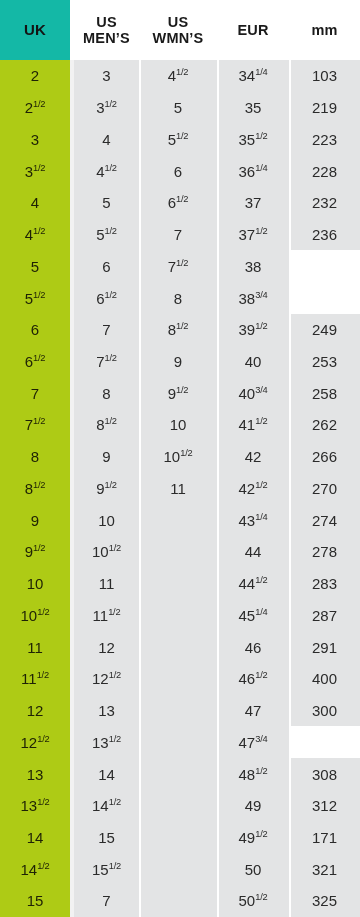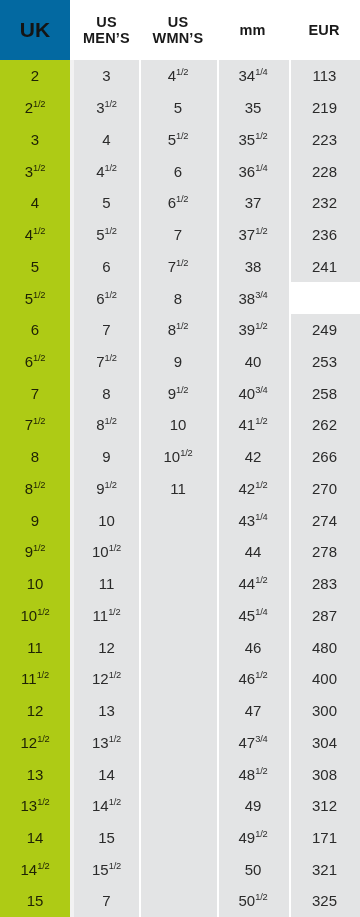--- a/index.html
+++ b/index.html
@@ -38,23 +38,23 @@
     font-size: 14.5px;
     line-height: 1.12;
     color: #1a1a1a;
     letter-spacing: 0.2px;
     background: #ffffff;
     white-space: pre-line;
     position: relative;
   }
 
   .th.green-head {
-    background: #0369a1;
+    background: #14b8a6;
     color: #141414;
-    font-size: 21px;
+    font-size: 15px;
   }
 
   
   .th.sep::before {
     content: "";
     position: absolute;
     left: 0; top: 0; bottom: 0;
     width: 1.5px;
     background: #ffffff;
   }
@@ -126,41 +126,41 @@
 
 <div class="size-table">
 
   <div class="thead">
     <div class="th green-head c-uk">UK</div>
     <div class="gutter head"></div>
     <div class="th c-usm">US
 MEN’S</div>
     <div class="th sep c-usw">US
 WMN’S</div>
+    <div class="th sep c-eur">EUR</div>
     <div class="th sep c-mm">mm</div>
-    <div class="th sep c-eur">EUR</div>
   </div>
 
   <div class="tbody">
       <div class="tr">
         <div class="td c-uk col-uk">
           <span class="val">2</span>
         </div>
         <div class="gutter"></div>
         <div class="td c-usm">
           <span class="val">3</span>
         </div>
         <div class="td c-usw sep">
           <span class="val">4<span class="frac">1/2</span></span>
         </div>
         <div class="td c-eur sep">
           <span class="val">34<span class="frac">1/4</span></span>
         </div>
         <div class="td c-mm sep">
-          <span class="val">113</span>
+          <span class="val">103</span>
         </div>
       </div>
       <div class="tr">
         <div class="td c-uk col-uk">
           <span class="val">2<span class="frac">1/2</span></span>
         </div>
         <div class="gutter"></div>
         <div class="td c-usm">
           <span class="val">3<span class="frac">1/2</span></span>
         </div>
@@ -253,23 +253,20 @@
         <div class="gutter"></div>
         <div class="td c-usm">
           <span class="val">6</span>
         </div>
         <div class="td c-usw sep">
           <span class="val">7<span class="frac">1/2</span></span>
         </div>
         <div class="td c-eur sep">
           <span class="val">38</span>
         </div>
-        <div class="td c-mm sep">
-          <span class="val">241</span>
-        </div>
       </div>
       <div class="tr">
         <div class="td c-uk col-uk">
           <span class="val">5<span class="frac">1/2</span></span>
         </div>
         <div class="gutter"></div>
         <div class="td c-usm">
           <span class="val">6<span class="frac">1/2</span></span>
         </div>
         <div class="td c-usw sep">
@@ -457,21 +454,21 @@
         </div>
         <div class="gutter"></div>
         <div class="td c-usm">
           <span class="val">12</span>
         </div>
         <div class="td c-usw sep"></div>
         <div class="td c-eur sep">
           <span class="val">46</span>
         </div>
         <div class="td c-mm sep">
-          <span class="val">480</span>
+          <span class="val">291</span>
         </div>
       </div>
       <div class="tr">
         <div class="td c-uk col-uk">
           <span class="val">11<span class="frac">1/2</span></span>
         </div>
         <div class="gutter"></div>
         <div class="td c-usm">
           <span class="val">12<span class="frac">1/2</span></span>
         </div>
@@ -504,23 +501,20 @@
           <span class="val">12<span class="frac">1/2</span></span>
         </div>
         <div class="gutter"></div>
         <div class="td c-usm">
           <span class="val">13<span class="frac">1/2</span></span>
         </div>
         <div class="td c-usw sep"></div>
         <div class="td c-eur sep">
           <span class="val">47<span class="frac">3/4</span></span>
         </div>
-        <div class="td c-mm sep">
-          <span class="val">304</span>
-        </div>
       </div>
       <div class="tr">
         <div class="td c-uk col-uk">
           <span class="val">13</span>
         </div>
         <div class="gutter"></div>
         <div class="td c-usm">
           <span class="val">14</span>
         </div>
         <div class="td c-usw sep"></div>

